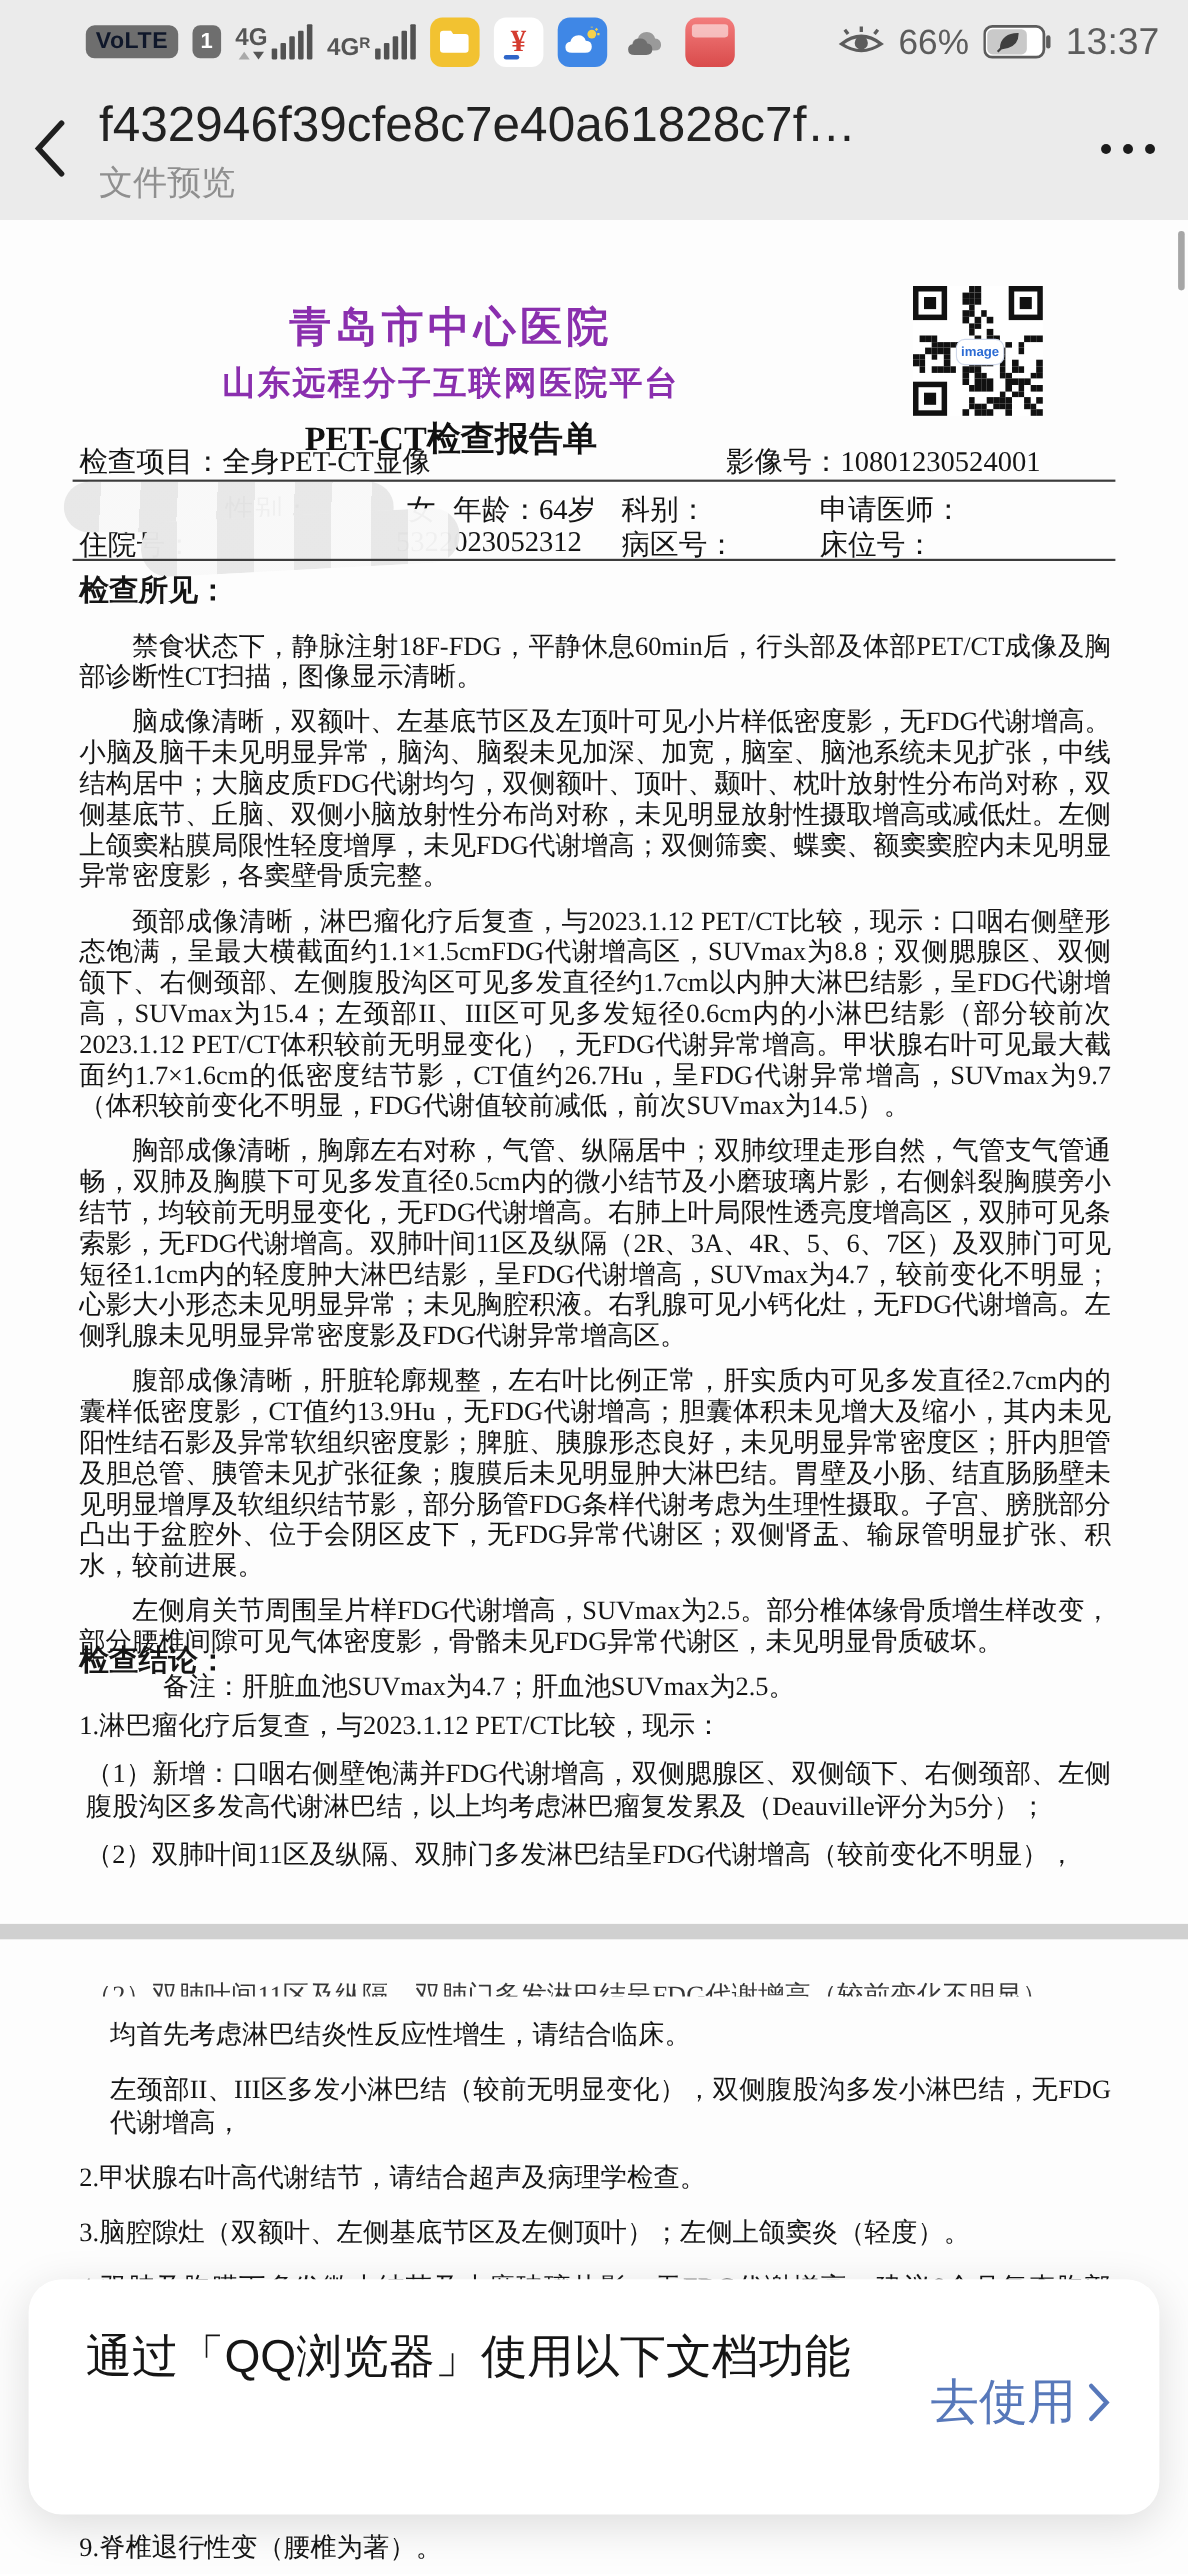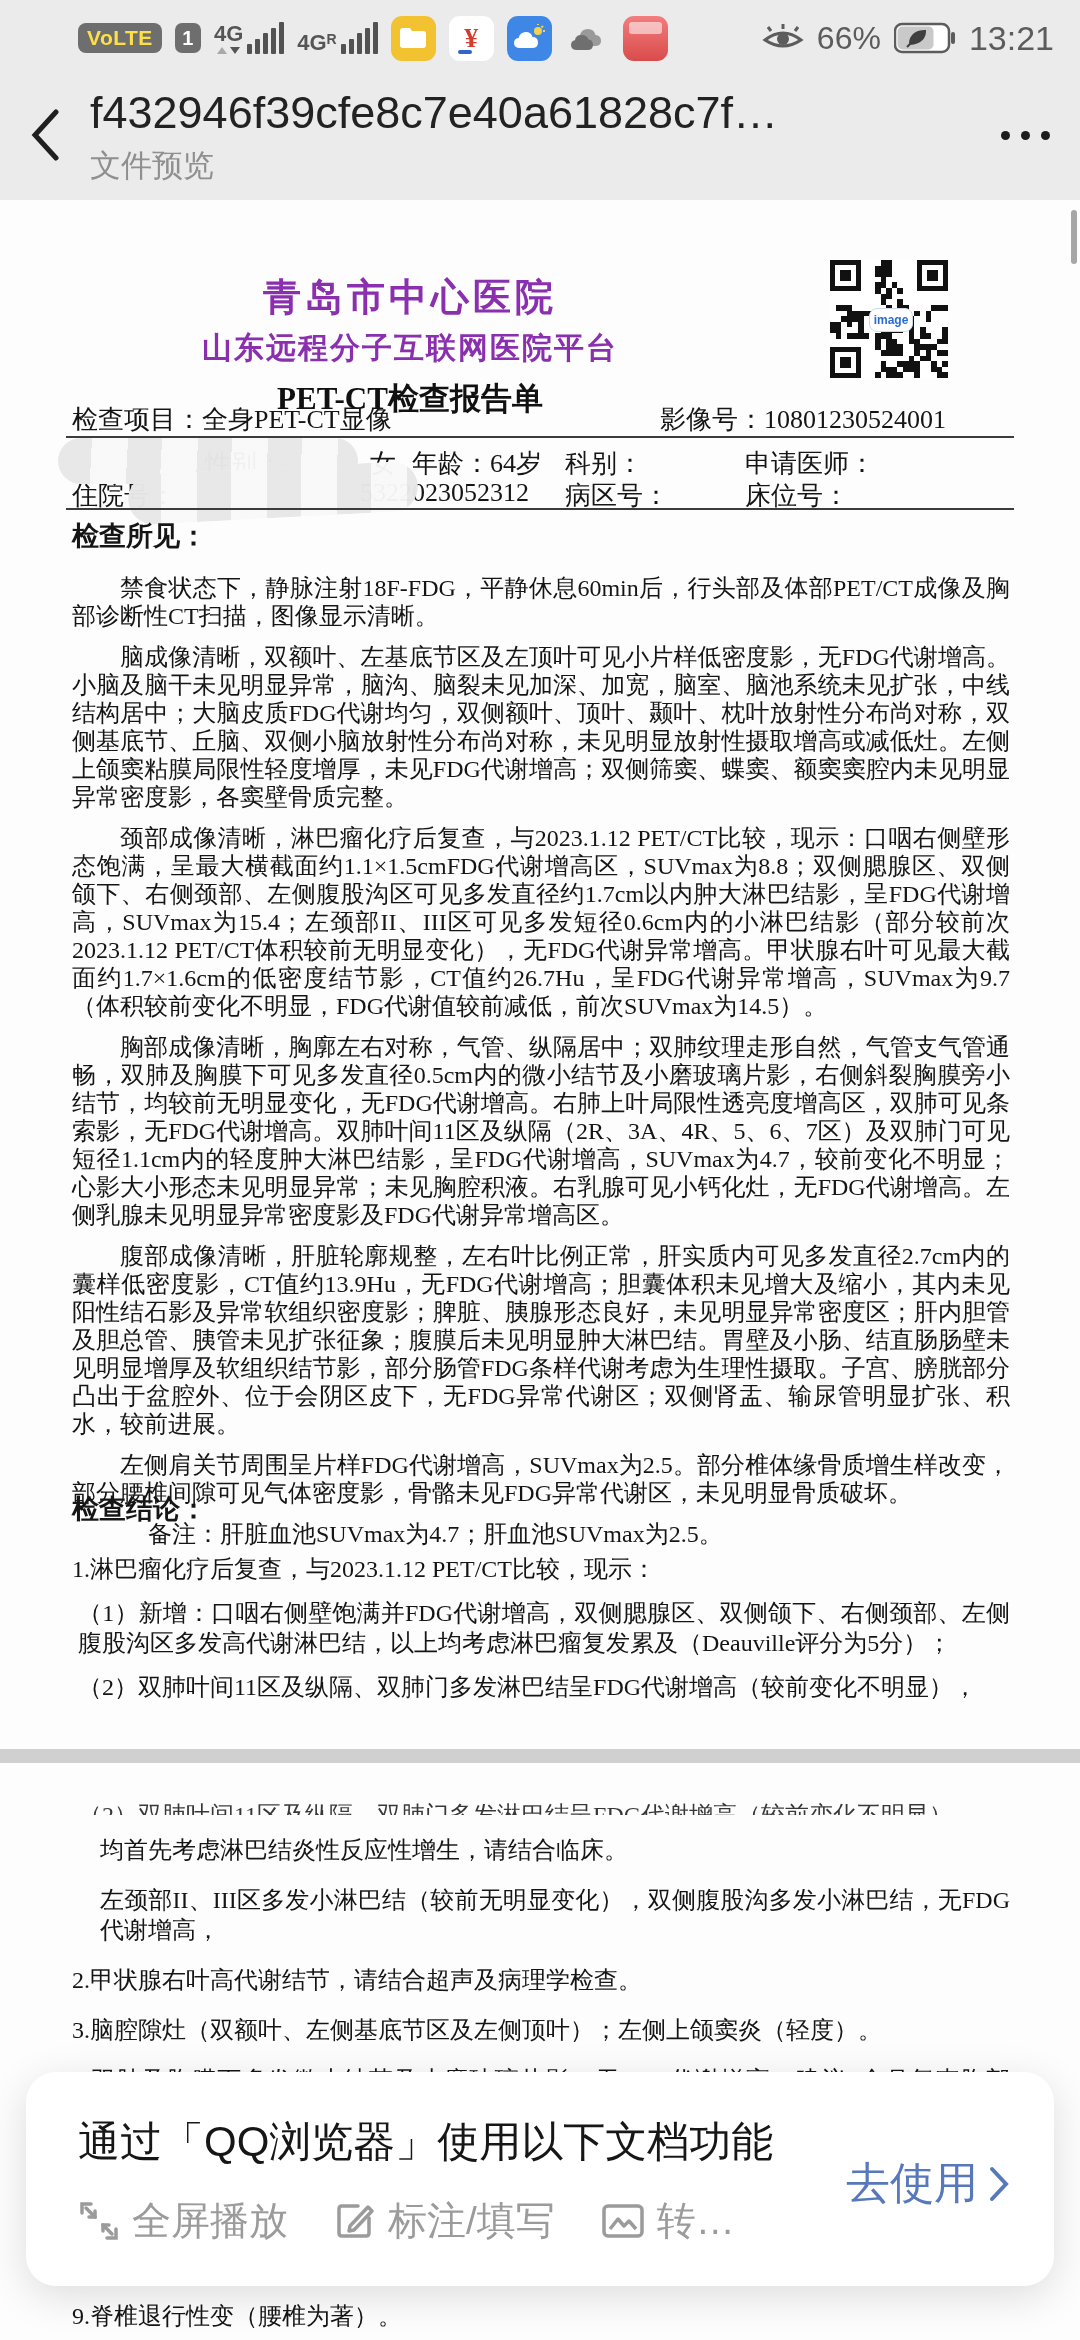--- a/index.html
+++ b/index.html
@@ -1,21 +1,21 @@
 <!DOCTYPE html>
 <html><head>
 <meta charset="utf-8">
 <style>
   html,body{margin:0;padding:0;background:#fdfdfd;}
   .screen{position:relative;width:1080px;height:2340px;overflow:hidden;background:#fdfdfd;font-family:"Liberation Sans",sans-serif;}
   
   .chrome{position:absolute;top:0;left:0;width:1080px;height:200px;background:#ebebeb;}
   .status-bar{position:absolute;top:0;left:0;width:1080px;height:70px;display:flex;align-items:center;justify-content:space-between;box-sizing:border-box;padding:6px 26px 0 78px;color:#5c5c5c;}
   .sb-left,.sb-right{display:flex;align-items:center;gap:13px;}
-  .volte{background:#6e6e6e;color:#fde047;font-size:21px;font-weight:bold;padding:3px 9px;border-radius:8px;letter-spacing:.5px;}
+  .volte{background:#6e6e6e;color:#0f172a;font-size:21px;font-weight:bold;padding:3px 9px;border-radius:8px;letter-spacing:.5px;}
   .sim{background:#6e6e6e;color:#fff;font-size:20px;font-weight:bold;width:26px;height:30px;border-radius:7px 7px 7px 7px;display:flex;align-items:center;justify-content:center;}
   .net{display:flex;align-items:flex-end;gap:4px;}
   .net-col{display:flex;flex-direction:column;align-items:center;line-height:1;}
   .net-label{font-size:22px;font-weight:bold;color:#555;}
   .net sup{font-size:14px;font-weight:bold;color:#555;vertical-align:top;}
   .arrows{display:flex;gap:3px;margin-top:2px;}
   .arr-up{width:0;height:0;border-left:5px solid transparent;border-right:5px solid transparent;border-bottom:7px solid #a9a9a9;}
   .arr-dn{width:0;height:0;border-left:5px solid transparent;border-right:5px solid transparent;border-top:7px solid #555;}
   .bars{display:flex;align-items:flex-end;gap:3px;height:32px;}
   .bars i{display:block;width:5px;background:#525252;border-radius:1px;}
@@ -148,21 +148,21 @@
         <circle cx="21" cy="16" r="6" fill="#5c5c5c"></circle>
         <path d="M9 8 L6 4 M21 6 L21 1 M33 8 L36 4" stroke="#5c5c5c" stroke-width="3"></path>
       </svg>
       <span class="pct">66%</span>
       <svg width="62" height="32" viewBox="0 0 62 32">
         <rect x="1" y="2" width="54" height="28" rx="7" fill="#fff" stroke="#5c5c5c" stroke-width="2.5"></rect>
         <rect x="3.5" y="4.5" width="36" height="23" rx="5" fill="#c9c9c9"></rect>
         <path d="M16 22 C16 13 23 9 31 9 C31 17 25 21 16 22 Z M16 22 L13 25" fill="#3f3f3f" stroke="#3f3f3f" stroke-width="2"></path>
         <rect x="57" y="10" width="4" height="12" rx="2" fill="#5c5c5c"></rect>
       </svg>
-      <span class="clock">13:21</span>
+      <span class="clock">13:37</span>
     </div>
   </div>
 
   <div class="app-header">
     <div class="back-btn">
       <svg width="30" height="52" viewBox="0 0 30 52">
           <path d="M26 3 L5 26 L26 49" fill="none" stroke="#1f1f1f" stroke-width="5" stroke-linecap="round"></path>
         </svg>
     </div>
     <div class="titles">
@@ -369,44 +369,20 @@
       <div class="ln">4.双肺及胸膜下多发微小结节及小磨玻璃片影，无FDG代谢增高，建议6个月复查胸部CT；</div>
     </div>
 
     <div class="tail-line">9.脊椎退行性变（腰椎为著）。</div>
   </div>
 
   <div class="scroll-thumb"></div>
 
   <div class="sheet">
     <div class="sheet-title">通过「QQ浏览器」使用以下文档功能</div>
-    <div class="sheet-features">
-      <span class="feat">
-        <svg width="42" height="42" viewBox="0 0 42 42">
-          <path d="M4 13 L4 4 L13 4 M29 38 L38 38 L38 29" fill="none" stroke="#9b9b9b" stroke-width="3.5" stroke-linecap="round"></path>
-          <path d="M8 8 L17 17 M34 34 L25 25" stroke="#9b9b9b" stroke-width="3.5" stroke-linecap="round"></path>
-          <path d="M17 11 L17 17 L11 17 M25 31 L25 25 L31 25" fill="none" stroke="#9b9b9b" stroke-width="3.5" stroke-linecap="round"></path>
-        </svg>
-        <span>全屏播放</span>
-      </span>
-      <span class="feat">
-        <svg width="42" height="42" viewBox="0 0 42 42">
-          <path d="M24 6 L8 6 Q5 6 5 9 L5 33 Q5 36 8 36 L32 36 Q35 36 35 33 L35 18" fill="none" stroke="#9b9b9b" stroke-width="3.5" stroke-linecap="round"></path>
-          <path d="M16 26 L34 7 L38 11 L20 30 L15 31 Z" fill="none" stroke="#9b9b9b" stroke-width="3.5" stroke-linejoin="round"></path>
-        </svg>
-        <span>标注/填写</span>
-      </span>
-      <span class="feat">
-        <svg width="44" height="40" viewBox="0 0 44 40">
-          <rect x="3" y="5" width="38" height="30" rx="4" fill="none" stroke="#9b9b9b" stroke-width="3.5"></rect>
-          <path d="M9 28 L17 18 L23 25 L28 20 L35 28" fill="none" stroke="#9b9b9b" stroke-width="3.5" stroke-linejoin="round"></path>
-        </svg>
-        <span>转…</span>
-      </span>
-    </div>
     <div class="sheet-action">
       <span>去使用</span>
       <svg width="22" height="38" viewBox="0 0 22 38">
         <path d="M4 4 L18 19 L4 34" fill="none" stroke="#5778ba" stroke-width="4" stroke-linecap="round"></path>
       </svg>
     </div>
   </div>
 </div>
 
 </body></html>

